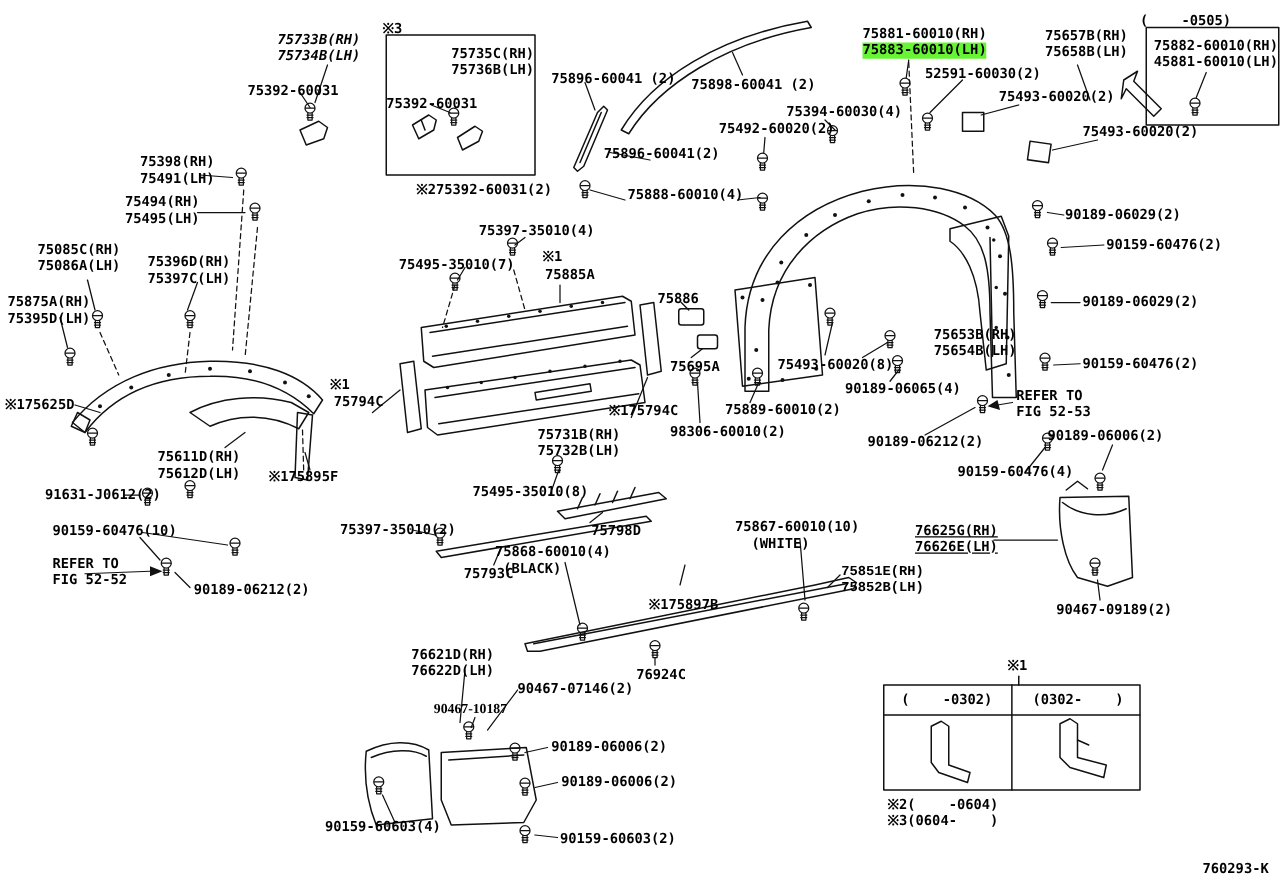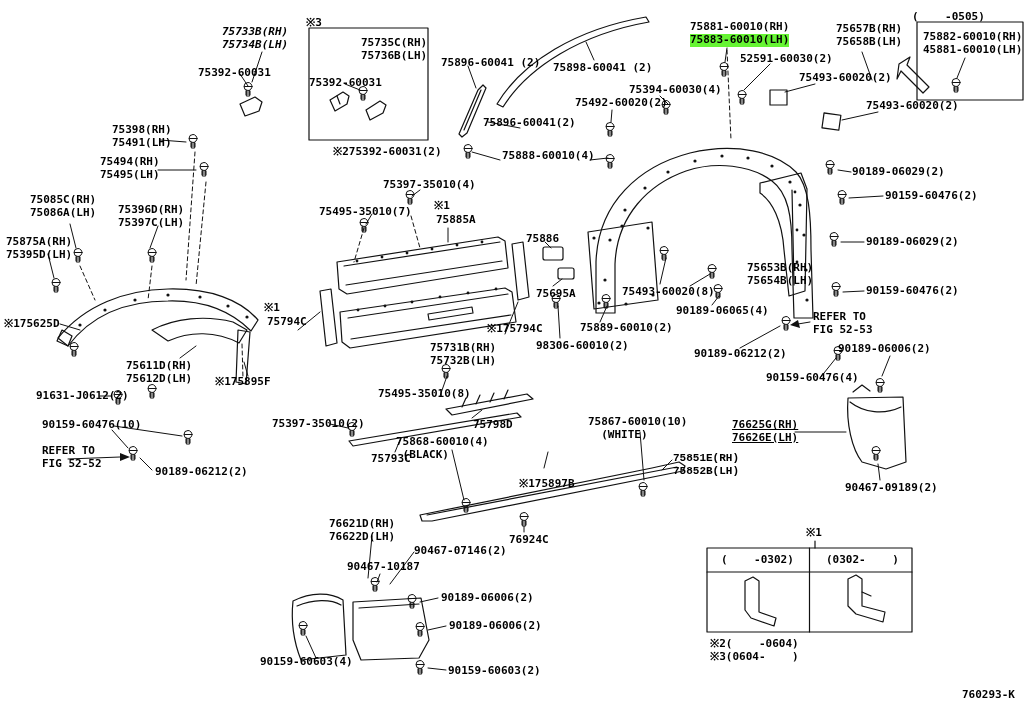--- a/index.html
+++ b/index.html
@@ -362,21 +362,21 @@
       <div class="lbl" style="left: 371px; top: 453px;">75793C</div>
       <div class="lbl" style="left: 519px; top: 438px; margin-top: 40px;">※175897B</div>
       <div class="lbl" style="left: 673px; top: 452px; font-family: Liberation Mono, monospace;">75851E(RH)
 75852B(LH)</div>
       <div class="lbl" style="left: 155px; top: 466px;">90189-06212(2)</div>
       <div class="lbl" style="left: 845px; top: 482px;">90467-09189(2)</div>
       <div class="lbl" style="left: 329px; top: 518px;">76621D(RH)
 76622D(LH)</div>
       <div class="lbl" style="left: 414px; top: 545px;">90467-07146(2)</div>
       <div class="lbl" style="left: 509px; top: 534px;">76924C</div>
-      <div class="lbl" style="left: 347px; top: 561px;">90467-10187</div>
+      <div class="lbl" style="left: 347px; top: 561px; font-family: Liberation Serif, serif;">90467-10187</div>
       <div class="lbl" style="left: 441px; top: 592px;">90189-06006(2)</div>
       <div class="lbl" style="left: 449px; top: 620px;">90189-06006(2)</div>
       <div class="lbl" style="left: 244px; top: 656px; margin-left: 16px;">90159-60603(4)</div>
       <div class="lbl" style="left: 448px; top: 665px;">90159-60603(2)</div>
       <div class="lbl" style="left: 806px; top: 527px;">※1</div>
       <div class="lbl" style="left: 721px; top: 554px;">(    -0302)</div>
       <div class="lbl" style="left: 826px; top: 554px;">(0302-    )</div>
       <div class="lbl" style="left: 710px; top: 638px;">※2(    -0604)</div>
       <div class="lbl" style="left: 710px; top: 651px;">※3(0604-    )</div>
       <div class="lbl" style="left: 962px; top: 689px;">760293-K</div>

